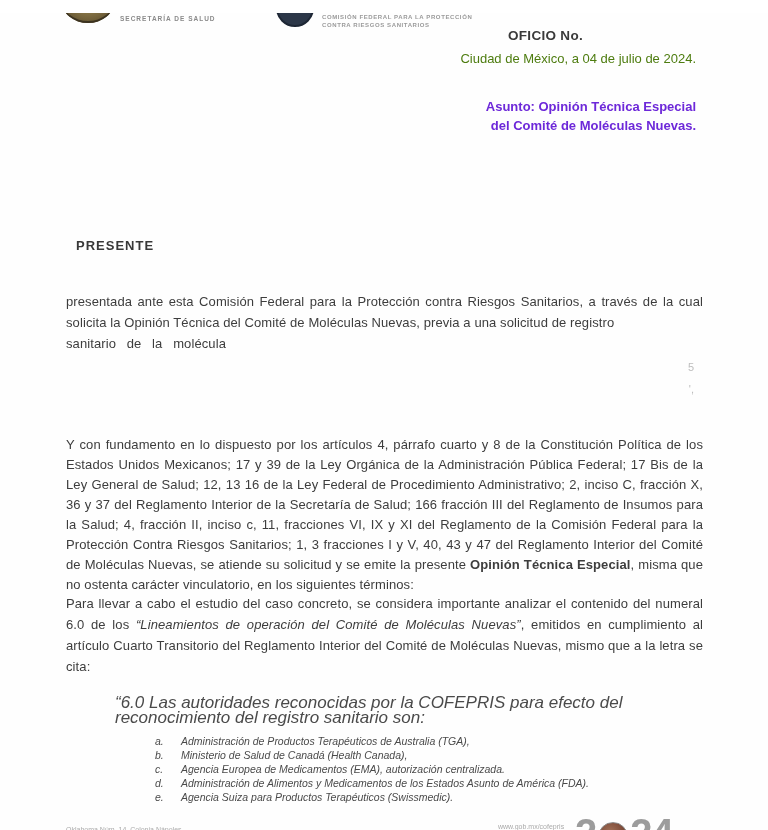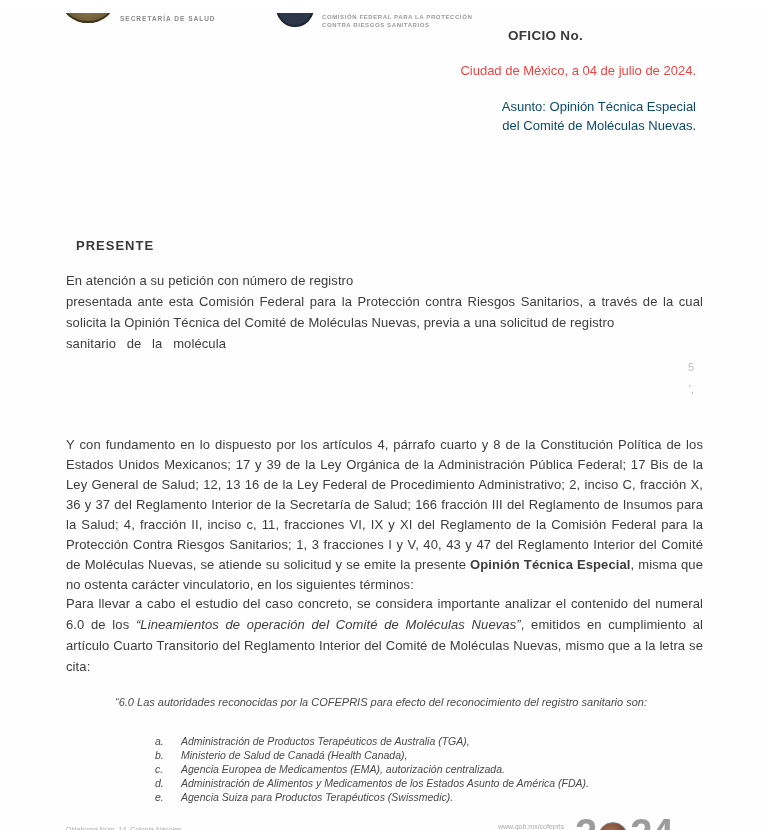--- a/index.html
+++ b/index.html
@@ -27,26 +27,26 @@
   }
   .cofepris-name {
     position:absolute; left:322px; top:0px;
     font-size:6px; letter-spacing:.6px; color:#9a9a9a; line-height:8px; font-weight:bold;
   }
   .oficio-label {
     position:absolute; left:508px; top:15px;
     font-size:13.5px; font-weight:bold; color:#3a3a3a; letter-spacing:.3px;
   }
   .date-line {
-    position:absolute; right:72px; top:50px;
-    font-size:13px; color:#ef4444;
+    position:absolute; right:72px; top:38px;
+    font-size:13px; color:#4d7c0f;
   }
   .subject-block {
     position:absolute; right:72px; top:84px;
-    font-size:13px; font-weight:normal; color:#0c4a6e;
+    font-size:13px; font-weight:bold; color:#6d28d9;
     text-align:right; line-height:19px;
   }
 
   
   .presente-heading {
     position:absolute; left:76px; top:225px;
     font-size:13px; font-weight:bold; letter-spacing:1px; color:#383838;
   }
   .para { position:absolute; left:66px; width:637px; font-size:13px; line-height:21px;
           text-align:justify; color:#3d3d3d; letter-spacing:.1px; }
@@ -54,21 +54,21 @@
   .p1 .last-line { display:block; word-spacing:7px; text-align:left; }
   .p2 { top:422px; line-height:20px; }
   .p3 { top:580px; }
   .redaction-remnants { position:absolute; right:74px; top:343px; width:20px;
           color:#bdbdbd; font-size:11px; line-height:22px; text-align:right; }
 
   
   .quote-block {
     position:absolute; left:115px; top:682px; width:556px;
     font-family:"Liberation Sans", sans-serif; font-style:italic;
-    font-size:11px; line-height:15px; color:#4a4a4a; text-align:left;
+    font-size:17px; line-height:15px; color:#4a4a4a; text-align:left;
   }
   .quote-list { position:absolute; left:155px; top:721px; width:520px;
     font-style:italic; font-size:10.5px; line-height:14px; color:#4a4a4a; }
   .q-item { display:flex; }
   .q-letter { width:26px; flex:0 0 26px; }
   .q-text { flex:1; }
 
   
   .footer-address {
     position:absolute; left:66px; top:812px;
@@ -108,21 +108,21 @@
   <div class="date-line">Ciudad de México, a 04 de julio de 2024.</div>
 
   <div class="subject-block">
     <div>Asunto: Opinión Técnica Especial</div>
     <div>del Comité de Moléculas Nuevas.</div>
   </div>
 
   <div class="presente-heading">PRESENTE</div>
 
   <p class="para p1">
-    <span>En atención a su petición con número de registro</span><br>
+    <br>
     <span>presentada ante esta Comisión Federal para la Protección contra Riesgos Sanitarios, a través de la cual solicita la Opinión Técnica del Comité de Moléculas Nuevas, previa a una solicitud de registro</span>
     <span class="last-line">sanitario de la molécula</span>
   </p>
 
   <div class="redaction-remnants">
     <div>5</div>
     <div>',</div>
   </div>
 
   <p class="para p2">

